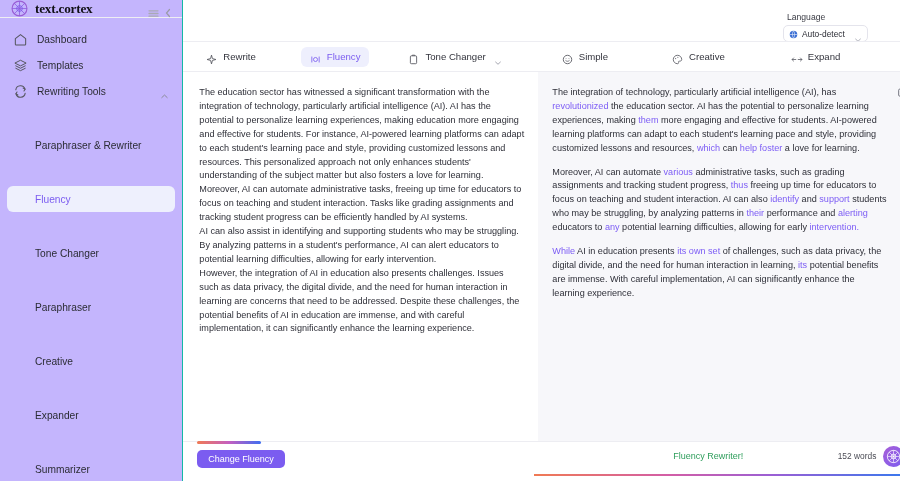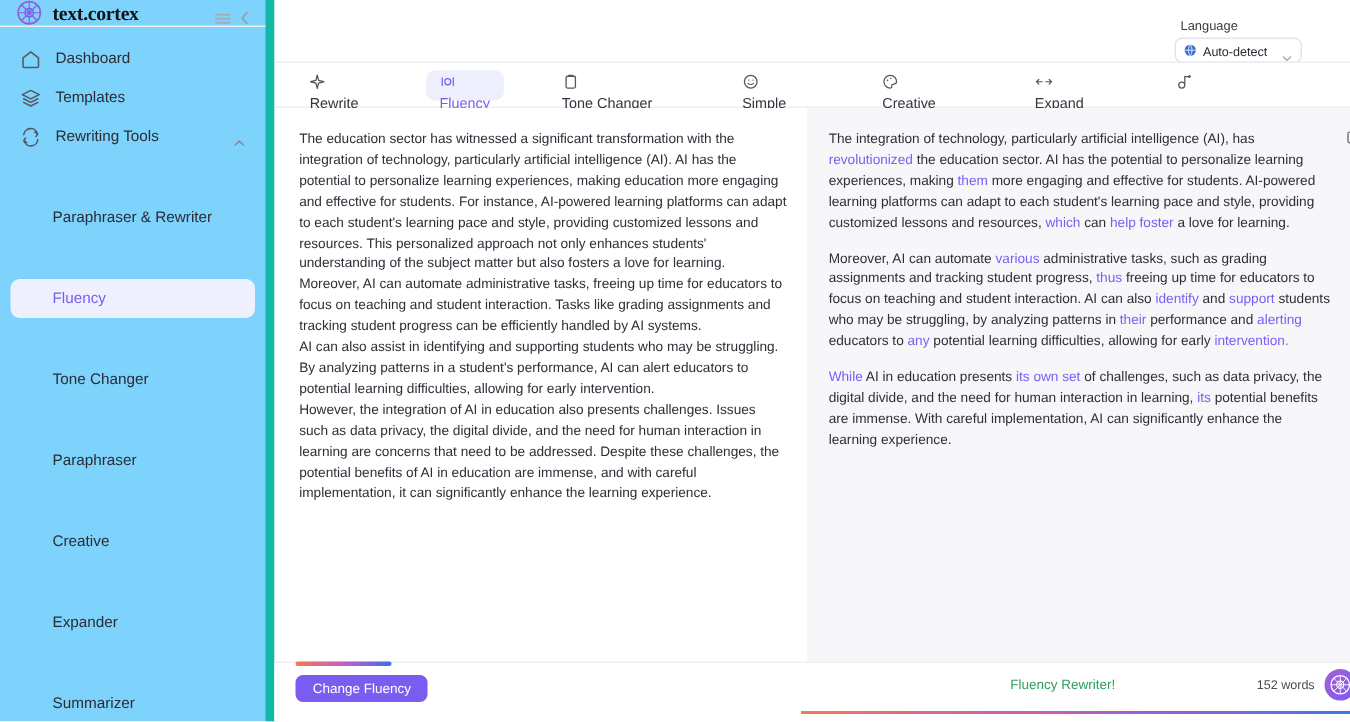--- a/index.html
+++ b/index.html
@@ -8,22 +8,22 @@
     font-family: "Liberation Sans", sans-serif;
     background: #ffffff;
     overflow: hidden;
     color: #23242b;
   }
   #app { position: relative; width: 900px; height: 481px; display: flex; }
 
   
   .sidebar {
     width: 188px; height: 481px;
-    background: #7dd3fc;
-    border-right: 6px solid #14b8a6;
+    background: #c4b5fd;
+    border-right: 1px solid #14b8a6;
     display: flex; flex-direction: column;
     position: relative;
   }
   .brand-row {
     height: 33px; display: flex; align-items: center;
     padding: 0 10px 0 11px; gap: 7px;
     border-bottom: 1px solid #eeeef3;
   }
   .brand-logo { width: 17px; height: 17px; flex: 0 0 auto; }
   .brand-name {
@@ -78,22 +78,22 @@
   }
   .lang-text { font-size: 8.4px; color: #2b2c34; }
   .lang-caret { margin-left: auto; width: 8px; height: 8px; display: block; }
 
   .toolbar {
     position: absolute; left: 0; top: 41px; width: 735px; height: 31px;
     border-top: 1px solid #ededf2; border-bottom: 1px solid #ededf2;
     display: flex; align-items: center;
   }
   .tool {
-    display: flex; align-items: flex-start; gap: 6px; height: 20px;
-    padding: 0 9px; border-radius: 6px; cursor: pointer; flex-direction: column;
+    display: flex; align-items: center; gap: 6px; height: 20px;
+    padding: 0 9px; border-radius: 6px; cursor: pointer;
   }
   .tool .t-ic { width: 11px; height: 11px; display: block; flex: 0 0 auto; }
   .tool .t-lb { font-size: 9.6px; color: #33343d; white-space: nowrap; }
   .tool.active { background: #eeeffd; }
   .tool.active .t-lb { color: #7b5cf0; }
   .tool .t-caret { width: 8px; height: 8px; display: block; margin-left: 2px; }
 
   .panes { position: absolute; left: 4px; top: 72px; width: 735px; height: 369px; display: flex; }
   .pane-left { width: 351px; height: 100%; background: #fff; padding: 14px 14px 0 12px; overflow: hidden; }
   .pane-right {

